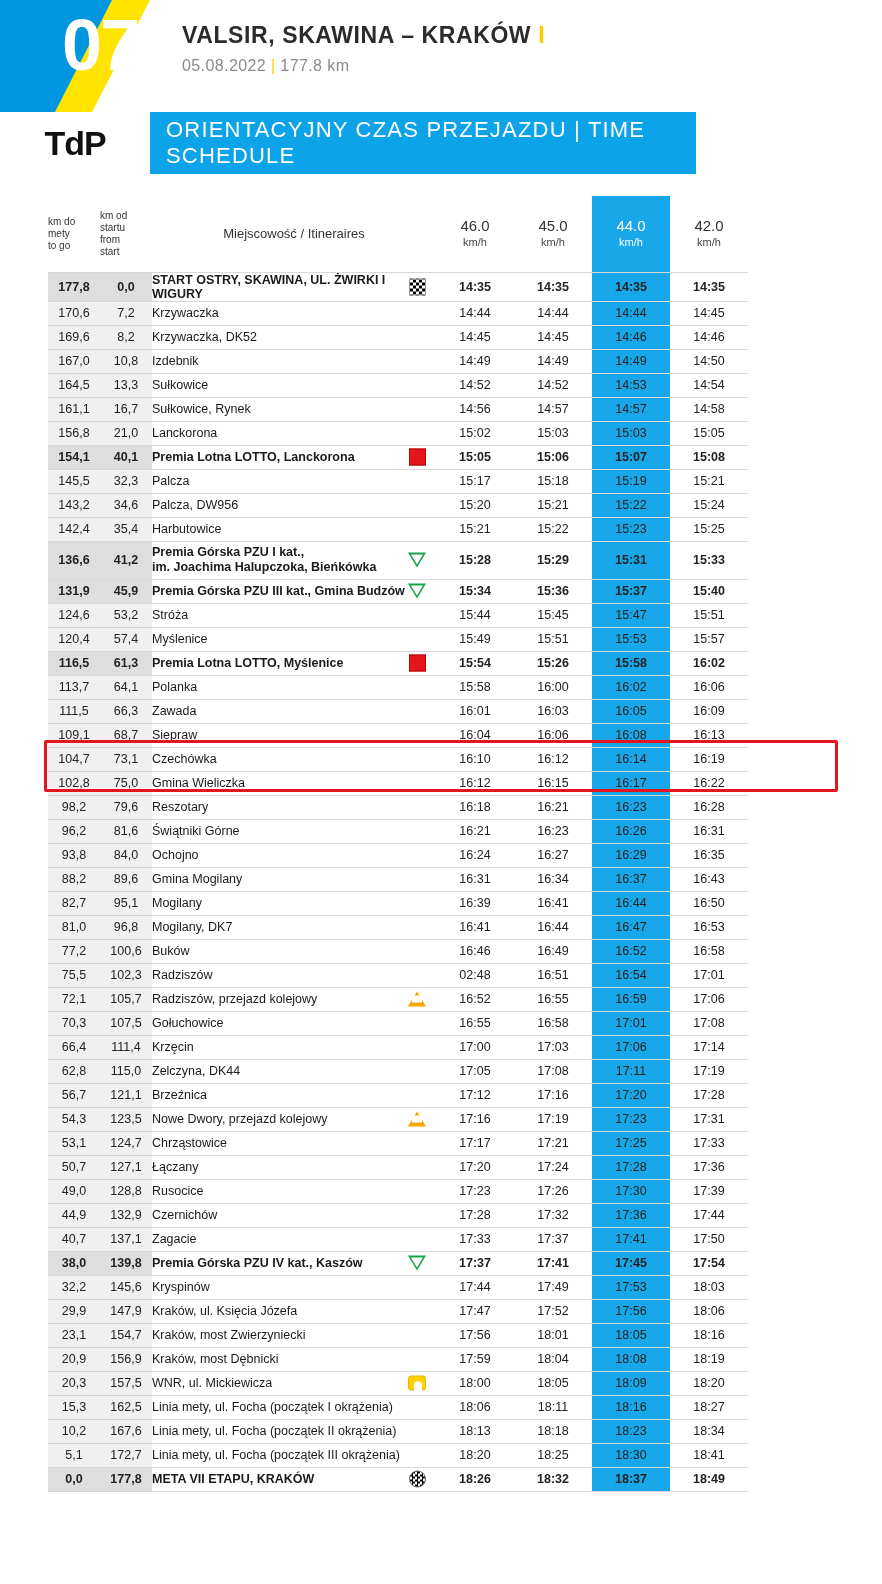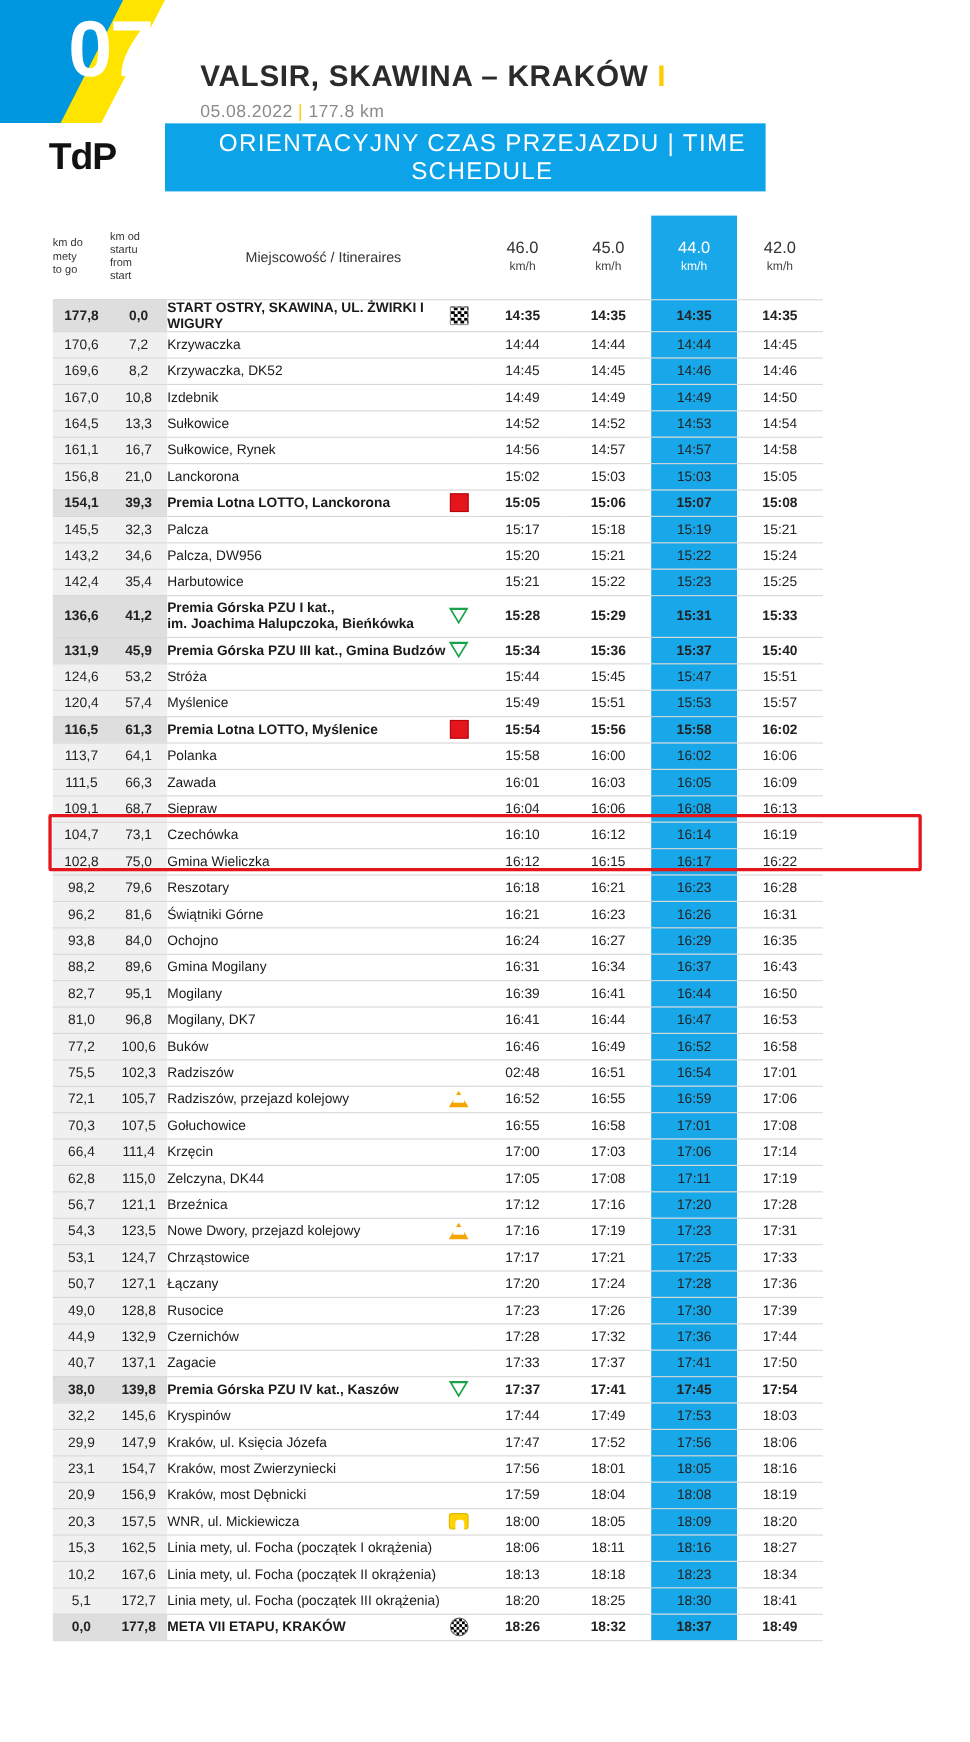--- a/index.html
+++ b/index.html
@@ -30,43 +30,43 @@
     clip-path: polygon(0 0, 112px 0, 55px 112px, 0 112px);
   }
   .hdr-num {
     position:absolute; left:62px; top:4px;
     font-size:72px; font-weight:700; color:#ffffff;
     letter-spacing:-2px;
     font-family:"Liberation Sans", sans-serif;
   }
   .hdr-texts { position:absolute; left:182px; top:22px; }
   .hdr-title {
-    font-size:27px; font-weight:700; color:#2b2b2b; letter-spacing:0.6px;margin-top:32px;
+    font-size:23px; font-weight:700; color:#2b2b2b; letter-spacing:0.6px;
   }
   .hdr-title .bar { color:#ffcc00; font-weight:700; }
   .hdr-sub {
     margin-top:8px; font-size:16px; color:#8a8a8a; letter-spacing:0.4px;
   }
   .hdr-sub .sep { color:#ffcc00; }
 
   
   .banner-row {
-    display:flex; align-items:stretch; height:62px; background:#ffffff;text-align:center;
+    display:flex; align-items:stretch; height:62px; background:#ffffff;
   }
   .tdp-logo {
     width:150px; display:flex; align-items:center; justify-content:center;
     background:#ffffff;
   }
   .tdp-text {
     font-size:34px; font-weight:700; color:#111; letter-spacing:-1px;
     font-family:"Liberation Sans", sans-serif;
   }
   .banner {
     flex:1; background:#0da3e8; display:flex; align-items:center;
-    padding-left:31px; margin-right:76px;
+    padding-left:16px; margin-right:76px;
   }
   .banner-txt {
     color:#ffffff; font-size:22px; letter-spacing:1.2px; font-weight:400;
   }
 
   
   .table-wrap { padding: 22px 24px 20px 48px; }
   table.sched {
     width: 100%; border-collapse: collapse;
     font-size: 13px;
@@ -289,21 +289,21 @@
             <td class="kmto">156,8</td>
             <td class="kmfrom">21,0</td>
             <td class="place"><span>Lanckorona</span></td>
             <td class="time">15:02</td>
             <td class="time">15:03</td>
             <td class="time hl">15:03</td>
             <td class="time">15:05</td>
           </tr>
           <tr class="bold">
             <td class="kmto">154,1</td>
-            <td class="kmfrom">39,3</td>
+            <td class="kmfrom">40,1</td>
             <td class="place"><span>Premia Lotna LOTTO, Lanckorona</span><span class="icn icn-sprint"></span></td>
             <td class="time">15:05</td>
             <td class="time">15:06</td>
             <td class="time hl">15:07</td>
             <td class="time">15:08</td>
           </tr>
           <tr>
             <td class="kmto">145,5</td>
             <td class="kmfrom">32,3</td>
             <td class="place"><span>Palcza</span></td>
@@ -364,21 +364,21 @@
             <td class="time">15:49</td>
             <td class="time">15:51</td>
             <td class="time hl">15:53</td>
             <td class="time">15:57</td>
           </tr>
           <tr class="bold">
             <td class="kmto">116,5</td>
             <td class="kmfrom">61,3</td>
             <td class="place"><span>Premia Lotna LOTTO, Myślenice</span><span class="icn icn-sprint"></span></td>
             <td class="time">15:54</td>
-            <td class="time">15:56</td>
+            <td class="time">15:26</td>
             <td class="time hl">15:58</td>
             <td class="time">16:02</td>
           </tr>
           <tr>
             <td class="kmto">113,7</td>
             <td class="kmfrom">64,1</td>
             <td class="place"><span>Polanka</span></td>
             <td class="time">15:58</td>
             <td class="time">16:00</td>
             <td class="time hl">16:02</td>

